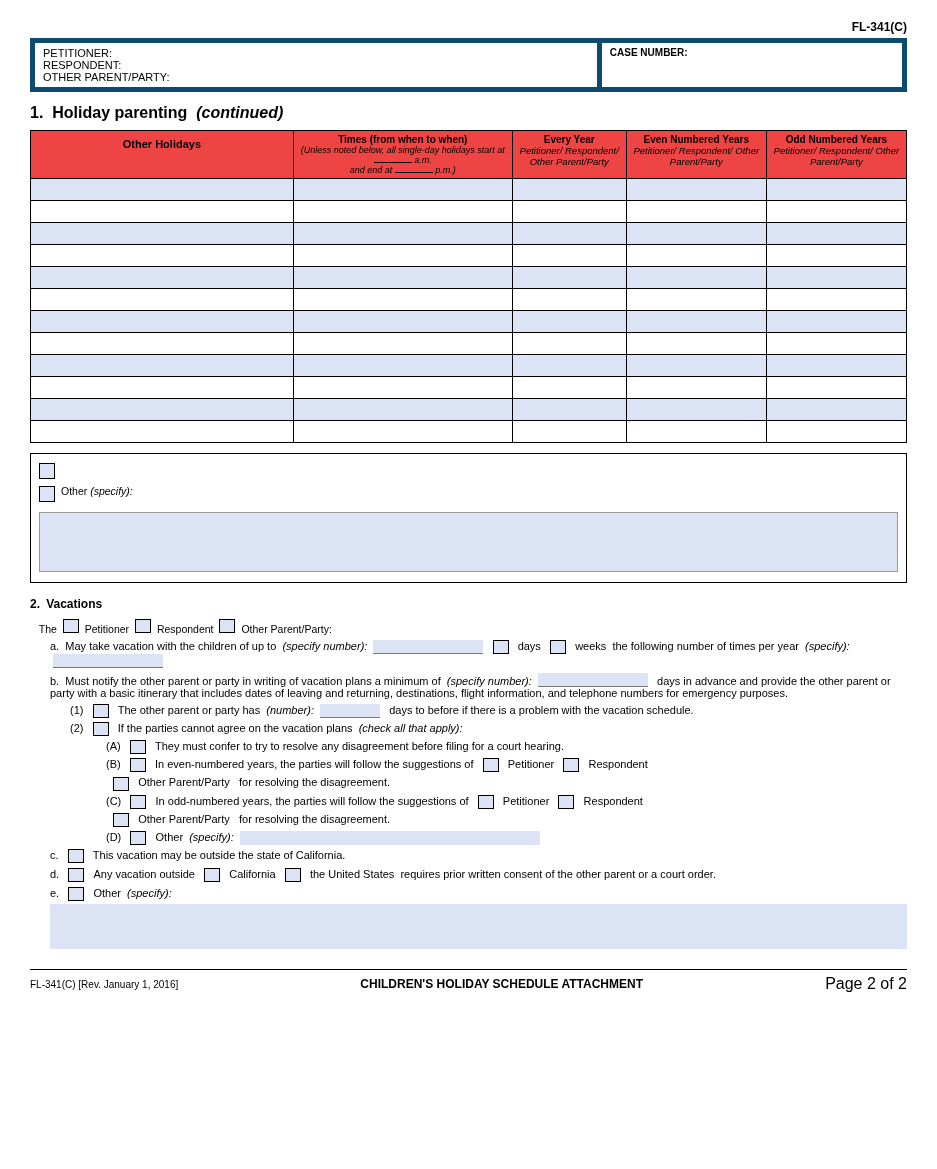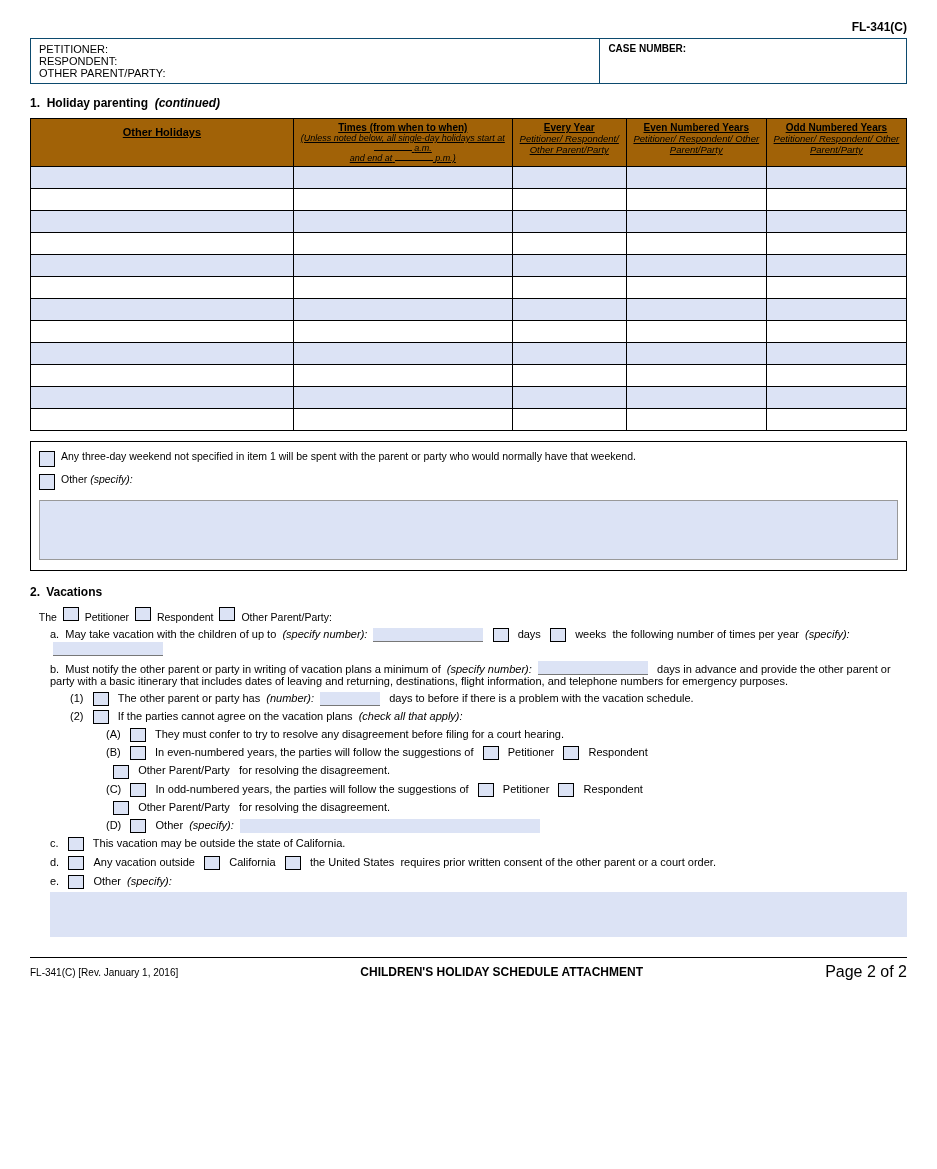--- a/index.html
+++ b/index.html
@@ -17,52 +17,51 @@
       font-size: 12px;
       font-weight: bold;
       margin-bottom: 4px;
     }
     .header-table {
       width: 100%;
       border-collapse: collapse;
       margin-bottom: 12px;
     }
     .header-table td {
-      border: 1px solid #0c4a6e;
+      border: 5px solid #0c4a6e;
       padding: 4px 8px;
       font-size: 11px;
       vertical-align: top;
     }
     .header-left { width: 65%; }
     .header-right { width: 35%; }
     .case-number-label { font-size: 10px; font-weight: bold; }
 
     .section-title {
-      font-size: 12px;
+      font-size: 16px;
       margin-bottom: 8px;
     }
     .section-title span { font-weight: bold; }
 
     
     .main-table {
       width: 100%;
       border-collapse: collapse;
       margin-bottom: 10px;
     }
     .main-table th, .main-table td {
       border: 1px solid #000;
       padding: 3px 4px;
       vertical-align: top;
       font-size: 10px;
     }
     .main-table th {
       text-align: center;
-      background: #a16207;
+      background: #ef4444;
       font-weight: bold;
-      text-decoration: underline;
     }
     .col-holiday { width: 30%; }
     .col-times { width: 25%; }
     .col-every { width: 13%; }
     .col-even { width: 16%; }
     .col-odd { width: 16%; }
 
     .col-header-times {
       font-size: 10px;
       font-weight: bold;
@@ -375,21 +374,20 @@
         <td></td>
         <td></td>
         <td></td>
       </tr>
     </tbody>
 </table>
 
 <div class="checkbox-section">
   <div class="checkbox-row">
     <span class="checkbox-box"></span>
-    <span>Any three-day weekend not specified in item 1 will be spent with the parent or party who would normally have that weekend.</span>
   </div>
   <div class="checkbox-row">
     <span class="checkbox-box"></span>
     <span>Other</span>
     <span class="italic">&nbsp;<span>(specify):</span></span>
   </div>
   <div class="other-specify-box"></div>
 </div>
 
 <div style="margin-bottom: 8px;">

